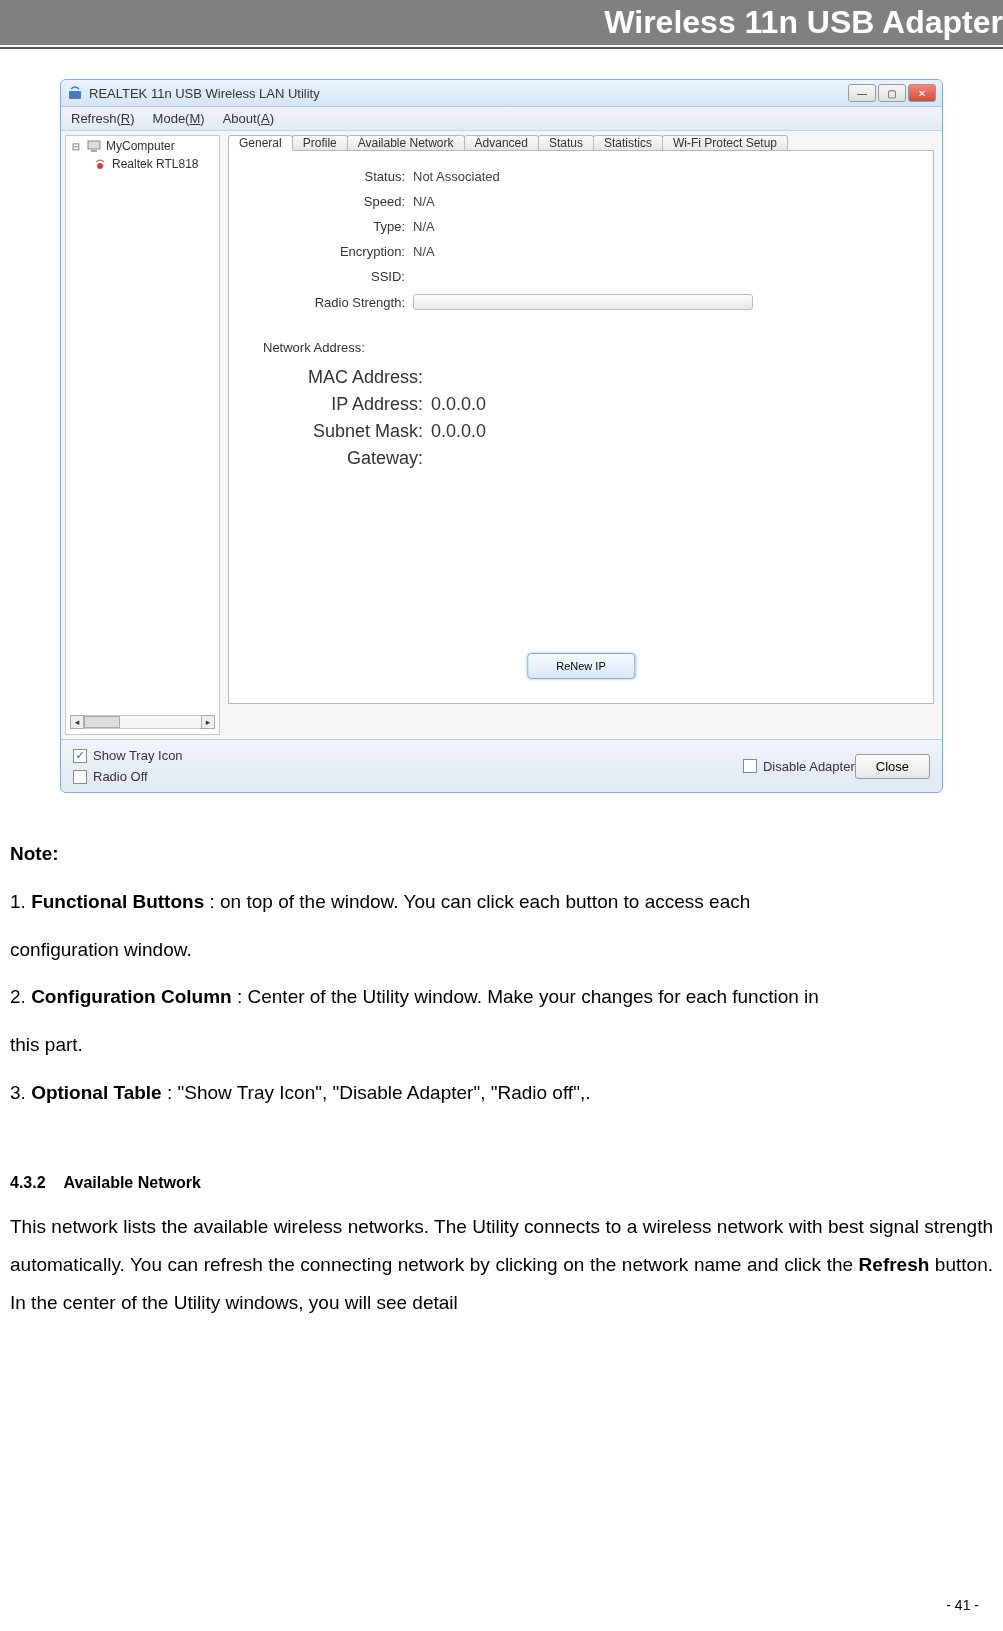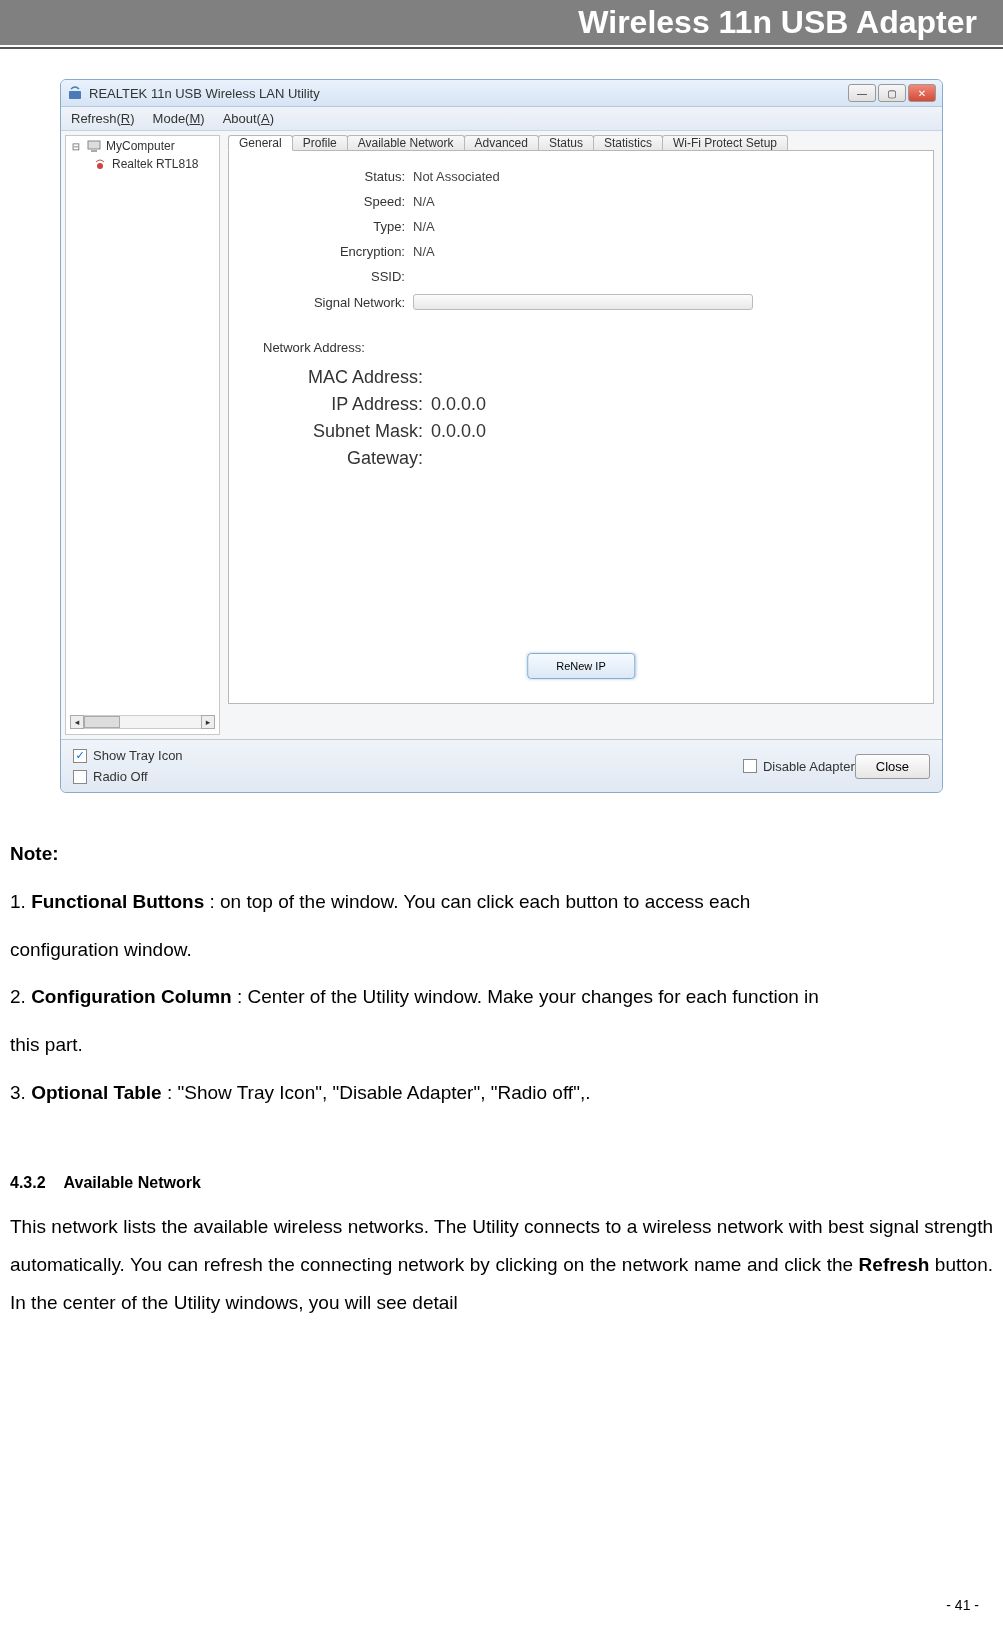--- a/index.html
+++ b/index.html
@@ -10,21 +10,21 @@
       height: 1631px;
       position: relative;
       padding: 0;
     }
     .page-header {
       background: #808080;
       color: #fff;
       font-size: 32px;
       font-weight: bold;
       text-align: right;
-      padding: 4px 26px;
+      padding: 4px 0;
       margin-bottom: 2px;
     }
     .header-line {
       border-top: 2px solid #555;
       margin-bottom: 30px;
     }
     .screenshot-wrap {
       margin: 30px 60px 40px 60px;
     }
     .app-window {
@@ -381,21 +381,21 @@
           </div>
           <div class="field-row">
             <span class="field-label">Encryption:</span>
             <span class="field-value">N/A</span>
           </div>
           <div class="field-row">
             <span class="field-label">SSID:</span>
             <span class="field-value"></span>
           </div>
           <div class="field-row">
-            <span class="field-label">Signal Network:</span>
+            <span class="field-label">Radio Strength:</span>
             <div class="progress"></div>
           </div>
 
           <div class="group-label">Network Address:</div>
           <div class="net-fields">
             <div class="net-row">
               <span class="net-label">MAC Address:</span>
               <span></span>
             </div>
             <div class="net-row">

